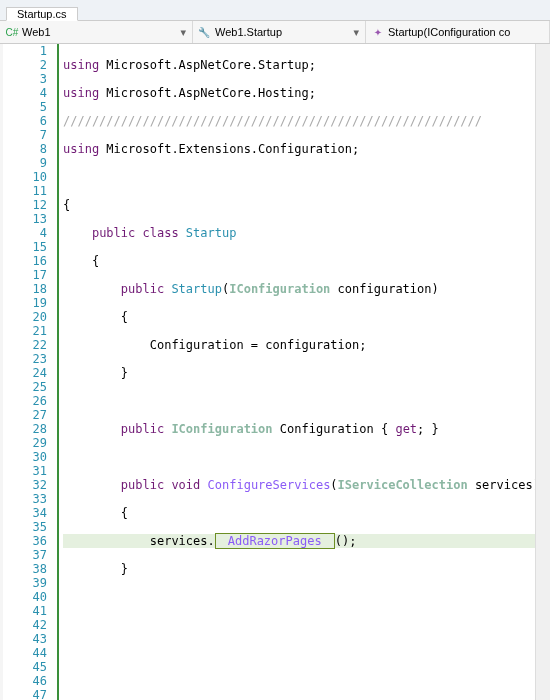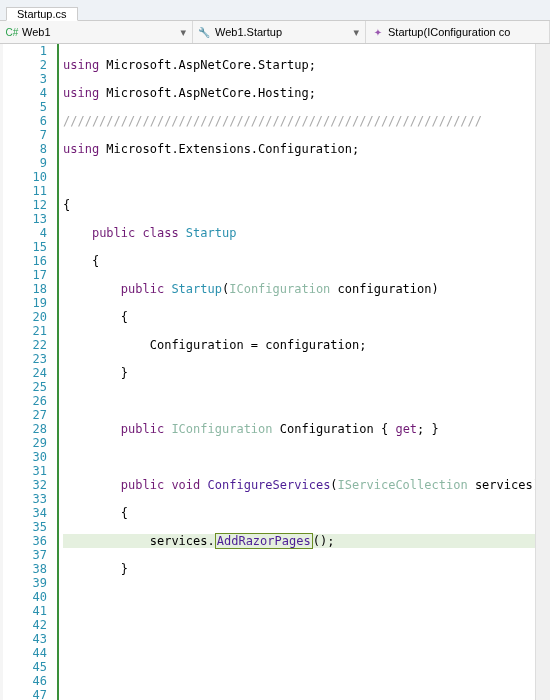--- a/index.html
+++ b/index.html
@@ -16,23 +16,23 @@
   .ico-cls{color:#d1a33b}
   .ico-meth{color:#9a57b0}
   .editor{display:flex;height:658px;overflow:hidden;font-family:Consolas,monospace;font-size:12px;line-height:14px}
   .gutter{width:44px;background:#fff;color:#2b91af;text-align:right;padding:0 10px 0 0;border-right:2px solid #3a8f3a;user-select:none}
   .margin{width:3px;background:#f5f5f5}
   .code{flex:1;padding:0 0 0 4px;white-space:pre;overflow:auto}
   .ln{height:14px}
   .hl-change{background:#e5f0df}
   .kw{color:#701a75}
   .type{color:#2b91af}
-  .iface{color:#8cb7a3;font-weight:400}
-  .meth{color:#4c1d95}
-  .box{border:1px solid #6b8e23;padding:0 1px;background:#e5f0df}
+  .iface{color:#8cb7a3;font-weight:700}
+  .meth{color:#8b5cf6}
+  .box{border:1px solid #6b8e23;padding:0 12px;background:#e5f0df}
   .comment-slash{color:#aaa}
   .scrollbar{width:14px;background:#f0f0f0;border-left:1px solid #ddd}
 </style>
 </head>
 <body>
 
 <div class="tab-bar">
   <div class="file-tab">
     <span>Startup.cs</span>
   </div>

